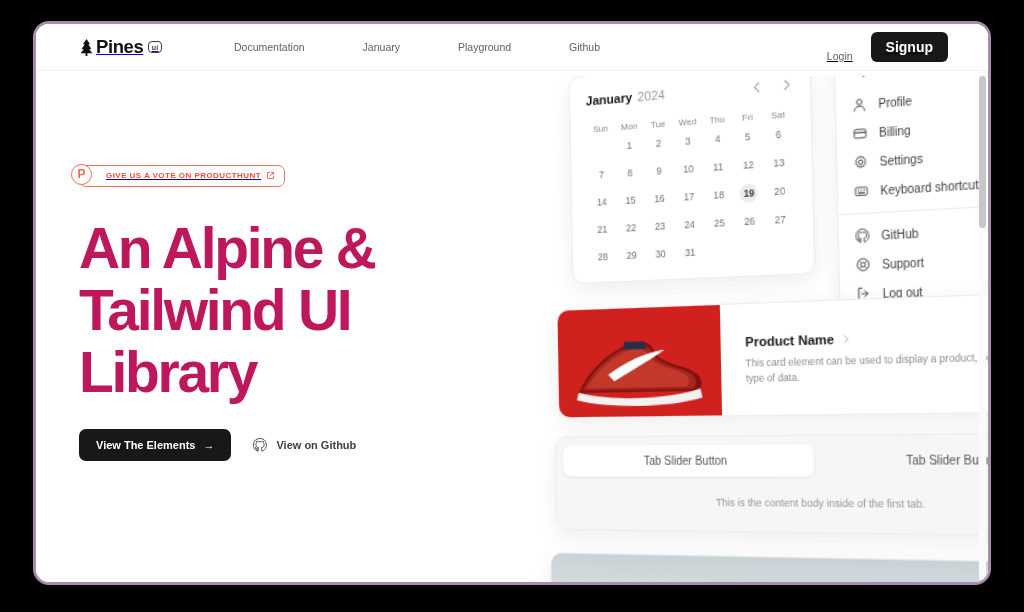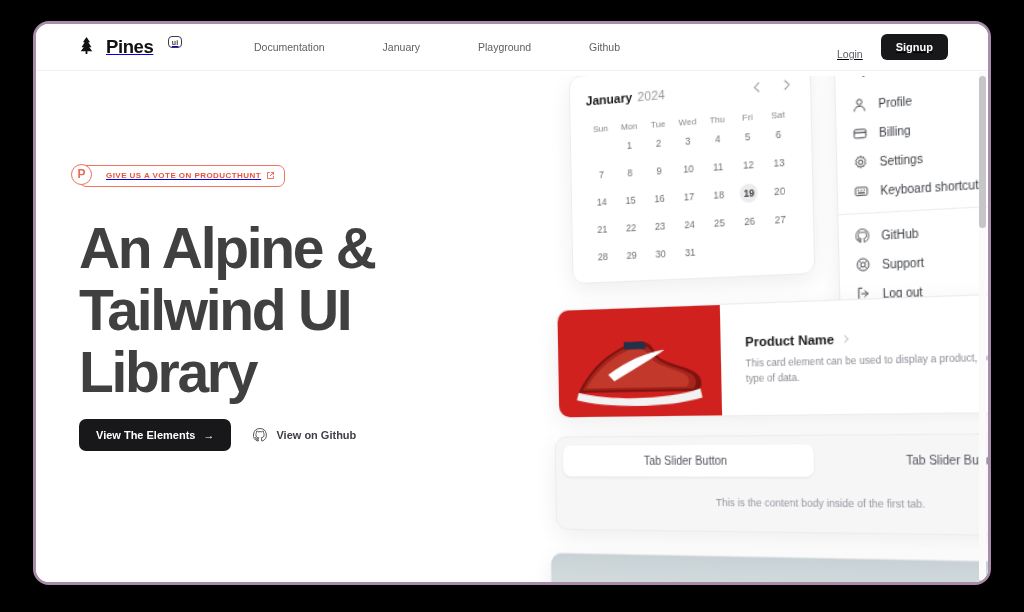--- a/index.html
+++ b/index.html
@@ -30,21 +30,21 @@
   
   #navbar{
     position:absolute; left:0; top:0;
     width:100%; height:47px;
     background:#ffffff;
     border-bottom:1px solid #f0f0f1;
     display:flex; align-items:center;
     padding:0 40px 0 43px;
     z-index:40;
   }
-  .brand{ display:flex; align-items:flex-start; gap:12px; }
+  .brand{ display:flex; align-items:center; gap:2px; }
   .brand-tree{ width:15px; height:18px; display:block; }
   .brand-name{
     font-size:18.5px; font-weight:700; color:#111113;
     letter-spacing:-0.4px;
   }
   .brand-badge{
     border:1.4px solid #3c3c40; border-radius:4px;
     font-size:7px; font-weight:700; color:#3c3c40;
     padding:1.5px 2.5px 1px; line-height:1;
     margin-left:3px; letter-spacing:0.2px;
@@ -52,21 +52,21 @@
   #nav-links{ display:flex; align-items:center; gap:22px; margin-left:36px; }
   .nav-link{
     font-size:10.5px; color:#5d6066; text-decoration:none;
     white-space:nowrap;
     padding-left:36px;
   }
   #nav-right{ margin-left:auto; display:flex; align-items:flex-end; gap:18px;text-decoration:underline; }
   .nav-login{ font-size:10.5px; color:#5d6066; text-decoration:none; }
   .nav-signup{
     background:#18181b; color:#ffffff;
-    font-size:11px; font-weight:600;
+    font-size:14px; font-weight:600;
     border:none; border-radius:6px;
     padding:7px 15px; cursor:pointer;
     font-family:inherit;
   }
 
   
   #hero{
     position:absolute;
     left:43px; top:140px;
     width:400px;
@@ -93,23 +93,23 @@
     line-height:1;
   }
   .ph-text{
     font-size:8px; font-weight:700; color:#e8513a;
     letter-spacing:0.45px; white-space:nowrap;
   }
   .ph-ext{ margin-left:5px; display:block; }
 
   #hero-title{
     font-size:57px; line-height:1.09;
-    font-weight:800; color:#404040;
+    font-weight:800; color:#be185d;
     letter-spacing:-2.3px;
-    margin-bottom:16px;
+    margin-bottom:26px;
   }
   #hero-desc{
     font-size:12.6px; line-height:1.62;
     color:#52555c; max-width:305px;
     margin-bottom:28px;
   }
   #hero-desc a{ color:#2563eb; text-decoration:none; }
 
   #hero-actions{ display:flex; align-items:center; gap:22px; }
   #btn-elements{

